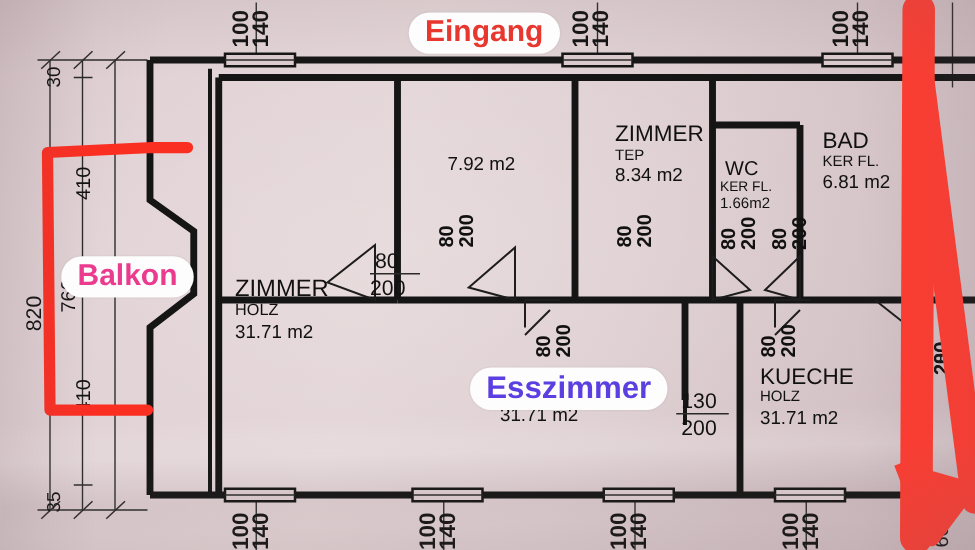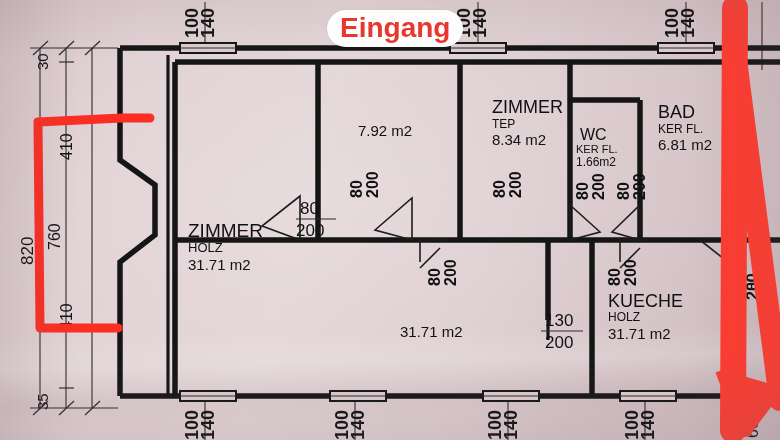--- a/index.html
+++ b/index.html
@@ -39,21 +39,21 @@
   .pill{
     position:absolute;
     background:#fdfdfd;
     border-radius:22px;
     padding:3px 13px 5px 13px;
     font-weight:bold;
     line-height:1.05;
     white-space:nowrap;
     box-shadow:0 0 2px rgba(0,0,0,0.10);
   }
-  #lbl-eingang{left:327px;top:10px;font-size:28px;color:#e8372e;}
+  #lbl-eingang{left:327px;top:10px;font-size:24px;color:#e8372e;}
   #lbl-vorraum{left:355px;top:97px;font-size:21px;color:#e0413c;}
   #lbl-balkon{left:49px;top:205px;font-size:24px;color:#ea3b8e;}
   #lbl-esszimmer{left:376px;top:294px;font-size:25px;color:#5b3fe0;}
 
   
   .marker{position:absolute;pointer-events:none;}
 </style>
 </head>
 <body>
 
@@ -316,14 +316,16 @@
     <path d="M118 328 L40 328 L38 122 L122 118 L150 118" fill="none" stroke="#fb2e22" stroke-width="9" stroke-linecap="round" stroke-linejoin="round"></path>
 
     <path d="M735 8 L733 430" fill="none" stroke="#ff3b30" stroke-width="26" stroke-linecap="round"></path>
     <path d="M736 60 L780 400" fill="none" stroke="#ff3b30" stroke-width="22" stroke-linecap="round"></path>
     <path d="M722 370 L745 430 L778 386" fill="#ff3b30" stroke="#ff3b30" stroke-width="14" stroke-linejoin="round"></path>
   </svg>
 
   <div class="paper-shade"></div>
 
   <div class="pill" id="lbl-eingang" style="color: rgb(232, 55, 46);">Eingang</div>
+  <div class="pill" id="lbl-balkon" style="color: rgb(234, 59, 142);">Balkon</div>
+  <div class="pill" id="lbl-esszimmer" style="color: rgb(91, 63, 224);">Esszimmer</div>
 
 </div>
 
 </body></html>

